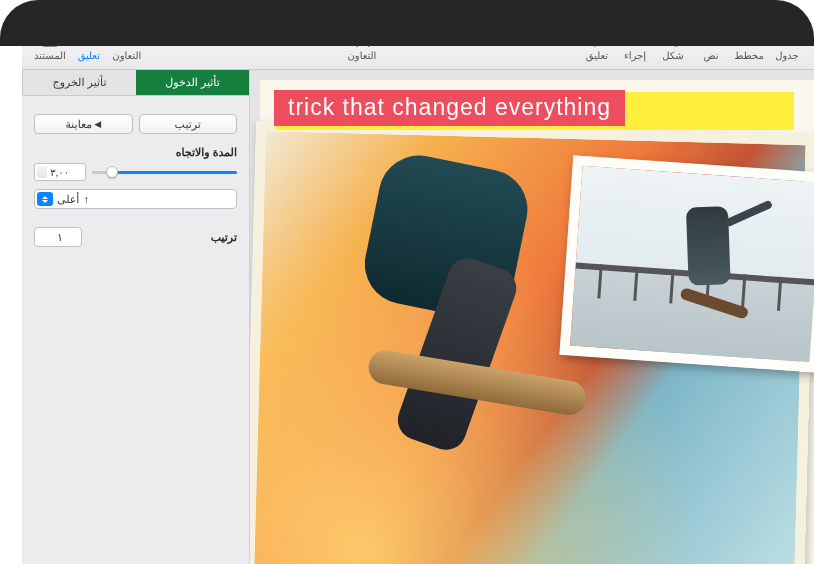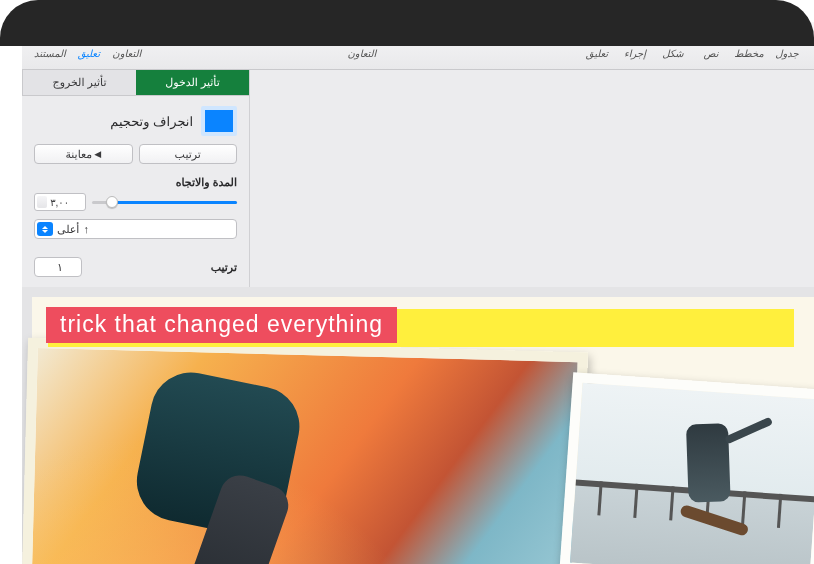--- a/index.html
+++ b/index.html
@@ -2,30 +2,30 @@
 <html><head>
 <meta charset="utf-8">
 <style>
   *{box-sizing:border-box;margin:0;padding:0;font-family:-apple-system,Helvetica,Arial,sans-serif;}
   body{background:#fff;width:814px;height:564px;overflow:hidden;position:relative;}
   
   .frame{position:absolute;top:0;left:0;right:0;height:46px;background:#262626;border-radius:38px 38px 0 0;z-index:5;}
   .screen{position:absolute;top:22px;left:22px;right:0;bottom:0;background:#ececee;border-top-left-radius:18px;overflow:hidden;}
 
   
-  .toolbar{height:48px;background:linear-gradient(#f7f7f8,#e9e9eb);border-bottom:1px solid #c9c9cc;display:flex;padding:0 8px;font-size:10px;color:#555;font-style:italic;}
+  .toolbar{height:48px;background:linear-gradient(#f7f7f8,#e9e9eb);border-bottom:1px solid #c9c9cc;display:flex;align-items:center;padding:0 8px;font-size:10px;color:#555;}
   .tb-group{display:flex;gap:0;}
   .tb-btn{display:flex;flex-direction:column;align-items:center;justify-content:center;min-width:38px;height:44px;padding:0 4px;cursor:pointer;}
   .tb-btn .ic{width:18px;height:18px;display:flex;align-items:center;justify-content:center;margin-bottom:1px;}
   .tb-btn.active{color:#0a84ff;}
   .tb-btn.active .ic svg *{stroke:#0a84ff;fill:#0a84ff;}
   .tb-spacer{flex:1;}
 
   
-  .body{display:flex;height:calc(100% - 48px);flex-direction:column;}
+  .body{display:flex;height:calc(100% - 48px);}
   .inspector{width:228px;background:#ececee;border-right:1px solid #d0d0d3;display:flex;flex-direction:column;font-size:12px;color:#3a3a3c;direction:rtl;}
   .canvas{flex:1;position:relative;background:#e4e4e6;overflow:hidden;}
 
   
   .insp-tabs{display:flex;height:26px;border-bottom:1px solid #c9c9cc;font-size:11px;}
   .insp-tab{flex:1;display:flex;align-items:center;justify-content:center;background:#e3e3e6;border-left:1px solid #c9c9cc;cursor:pointer;}
   .insp-tab:last-child{border-left:none;}
   .insp-tab.active{background:#15803d;color:#fff;}
 
   .insp-section{padding:10px 12px;}
@@ -204,24 +204,20 @@
       <div class="insp-tabs" style="direction:ltr;">
         <div class="insp-tab">
             <span>تأثير الخروج</span>
           </div>
         <div class="insp-tab active">
             <span>تأثير الدخول</span>
           </div>
       </div>
 
       <div class="insp-section">
-        <div class="effect-row">
-          <div class="effect-thumb"></div>
-          <div class="effect-name">انجراف وتحجيم</div>
-        </div>
         <div class="btn-row">
           <div class="mac-btn">
             <span style="font-size:9px;">◀</span>
             <span>معاينة</span>
           </div>
           <div class="mac-btn">
             <span>ترتيب</span>
           </div>
         </div>
 

